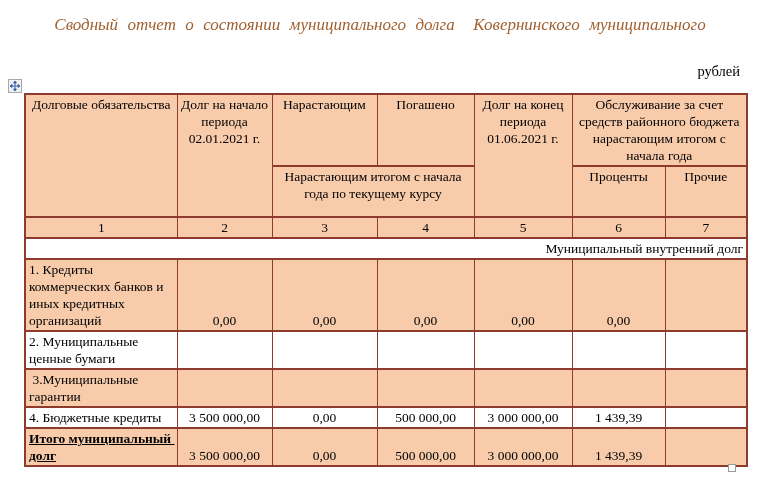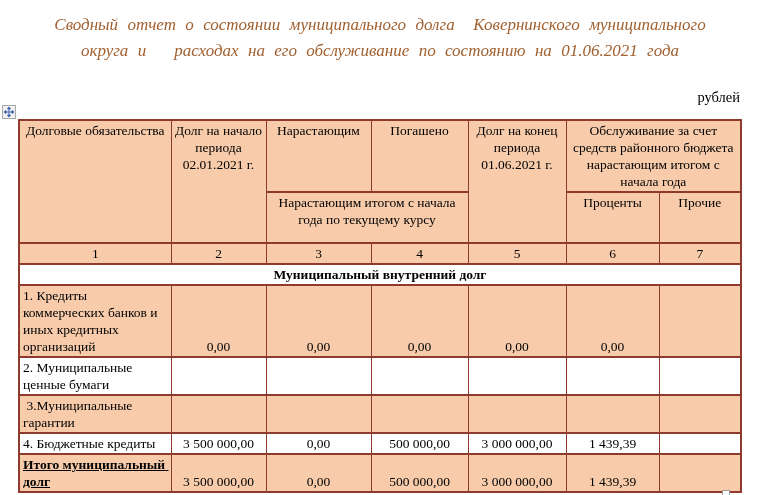--- a/index.html
+++ b/index.html
@@ -23,21 +23,21 @@
   }
   .currency{
     margin-top:24px;
     padding-right:20px;
     text-align:right;
     font-size:14.5px;
     line-height:18px;
     color:#000;
   }
 
-  .table-wrap{position:relative;margin:13px 0 0 18px;width:707px;}
+  .table-wrap{position:relative;margin:13px 0 0 24px;width:707px;}
 
   .move-handle{
     position:absolute;left:-16px;top:-14px;width:14px;height:14px;
     background:#f1f1f1;border:1px solid #a8a8a8;
     display:flex;align-items:center;justify-content:center;
     cursor:move;
   }
   .resize-handle{
     position:absolute;right:-5px;bottom:-5px;width:8px;height:8px;
     background:#ffffff;border:1px solid #9a9a9a;
@@ -56,39 +56,38 @@
     padding:1px 3px;
     vertical-align:top;
     overflow:hidden;
   }
   td.peach{background:var(--peach);}
   td.white{background:#ffffff;}
 
   tr.hdr td{text-align:center;}
   tr.hdr2 td{text-align:center;}
   tr.nums td{text-align:center;height:21px;}
-  tr.section td{font-weight:bold;text-align:center;height:19px;}
+  tr.section td{font-weight:normal;text-align:right;height:19px;}
   td.lbl{text-align:left;white-space:pre-wrap;}
   td.val{text-align:center;vertical-align:bottom;}
   td.bold{font-weight:bold;text-decoration:underline;}
 
   tr.hr1{height:71px;}
   tr.hr2{height:51px;}
   tr.r1{height:68px;border-radius:11px;}
   tr.r2{height:38px;border-radius:11px;}
   tr.r3{height:38px;}
   tr.r4{height:18px;}
   tr.rit{height:36px;}
 </style>
 </head>
 <body>
 
 <div class="title-block">
   <div class="title-line">Сводный отчет о состоянии муниципального долга  Ковернинского муниципального</div>
-  <div class="title-line">округа и   расходах на его обслуживание по состоянию на 01.06.2021 года</div>
 </div>
 
 <div class="currency">рублей</div>
 
 <div class="table-wrap">
 
   <div class="move-handle">
     <svg width="10" height="10" viewBox="0 0 10 10">
       <g stroke="#3B63B3" stroke-width="1" fill="#3B63B3">
         <line x1="5" y1="1.2" x2="5" y2="8.8"></line>

